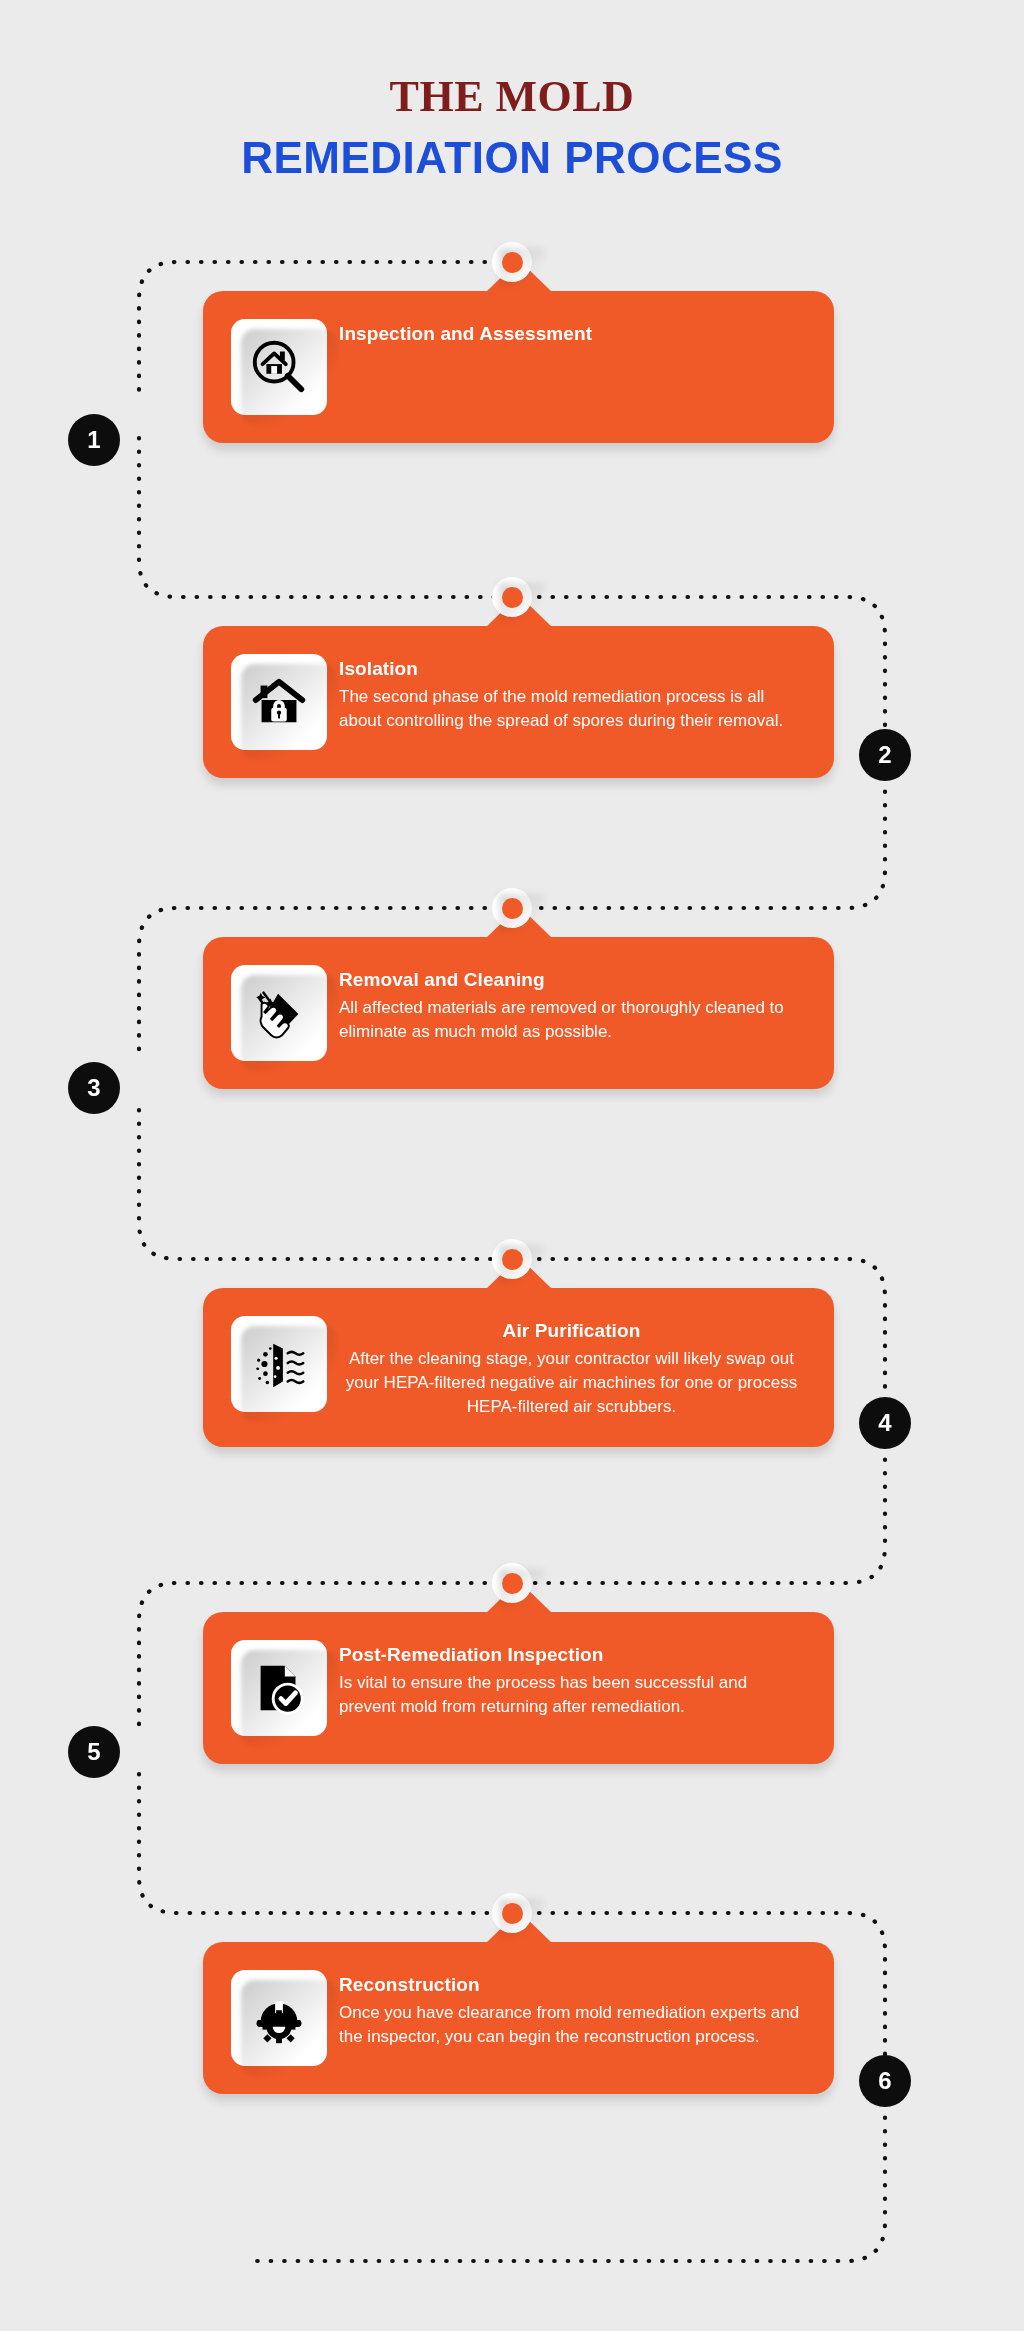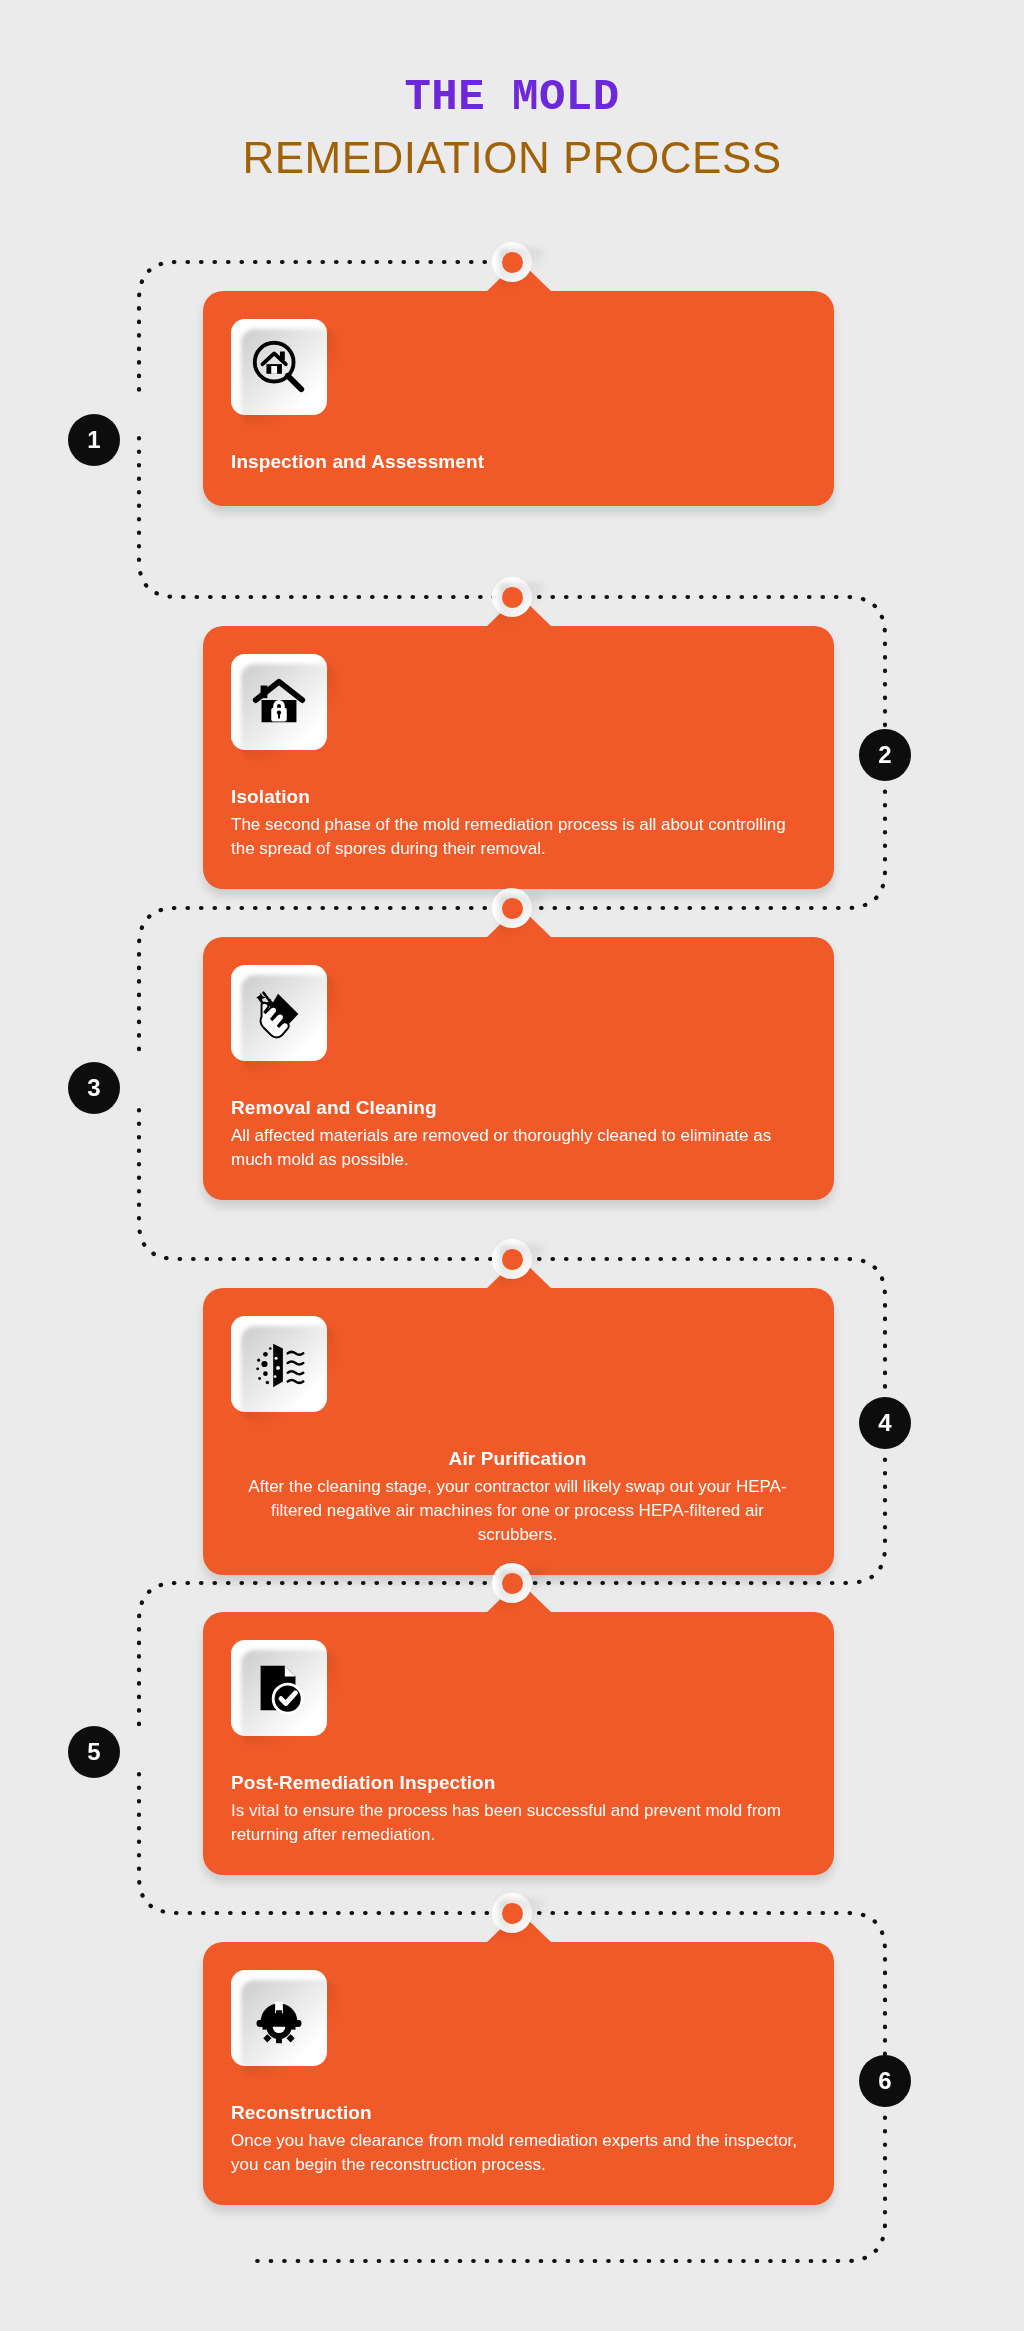--- a/index.html
+++ b/index.html
@@ -27,29 +27,29 @@
     left: 0;
     width: 1024px;
     text-align: center;
     line-height: 1.06;
   }
   .title-line1 {
     display: block;
     font-size: 44px;
     font-weight: bold;
     letter-spacing: 0.5px;
-    color: #6d28d9;
-    font-family: Liberation Mono, monospace;
+    color: #7f1d1d;
+    font-family: Liberation Serif, serif;
   }
   .title-line2 {
     display: block;
     font-size: 44px;
-    font-weight: normal;
+    font-weight: bold;
     letter-spacing: 0.5px;
-    color: #a16207;
+    color: #1d4ed8;
     margin-top: 14px;
     font-family: "Liberation Sans", sans-serif;
   }
 
   
   #connectors {
     position: absolute;
     top: 0; left: 0;
     width: 1024px;
     height: 2331px;
@@ -70,23 +70,22 @@
     width: 631px;
   }
 
   .card {
     position: relative;
     background: #f05a28;
     border-radius: 20px;
     padding: 28px 30px 28px 28px;
     display: flex;
     align-items: flex-start;
-    gap: 32px;
+    gap: 12px;
     box-shadow: 0 7px 10px rgba(0,0,0,0.13);
-    flex-direction: column;
   }
 
   
   .card-notch {
     position: absolute;
     top: -31px;
     left: 50%;
     transform: translateX(-50%);
     width: 0; height: 0;
     border-left: 33px solid transparent;

